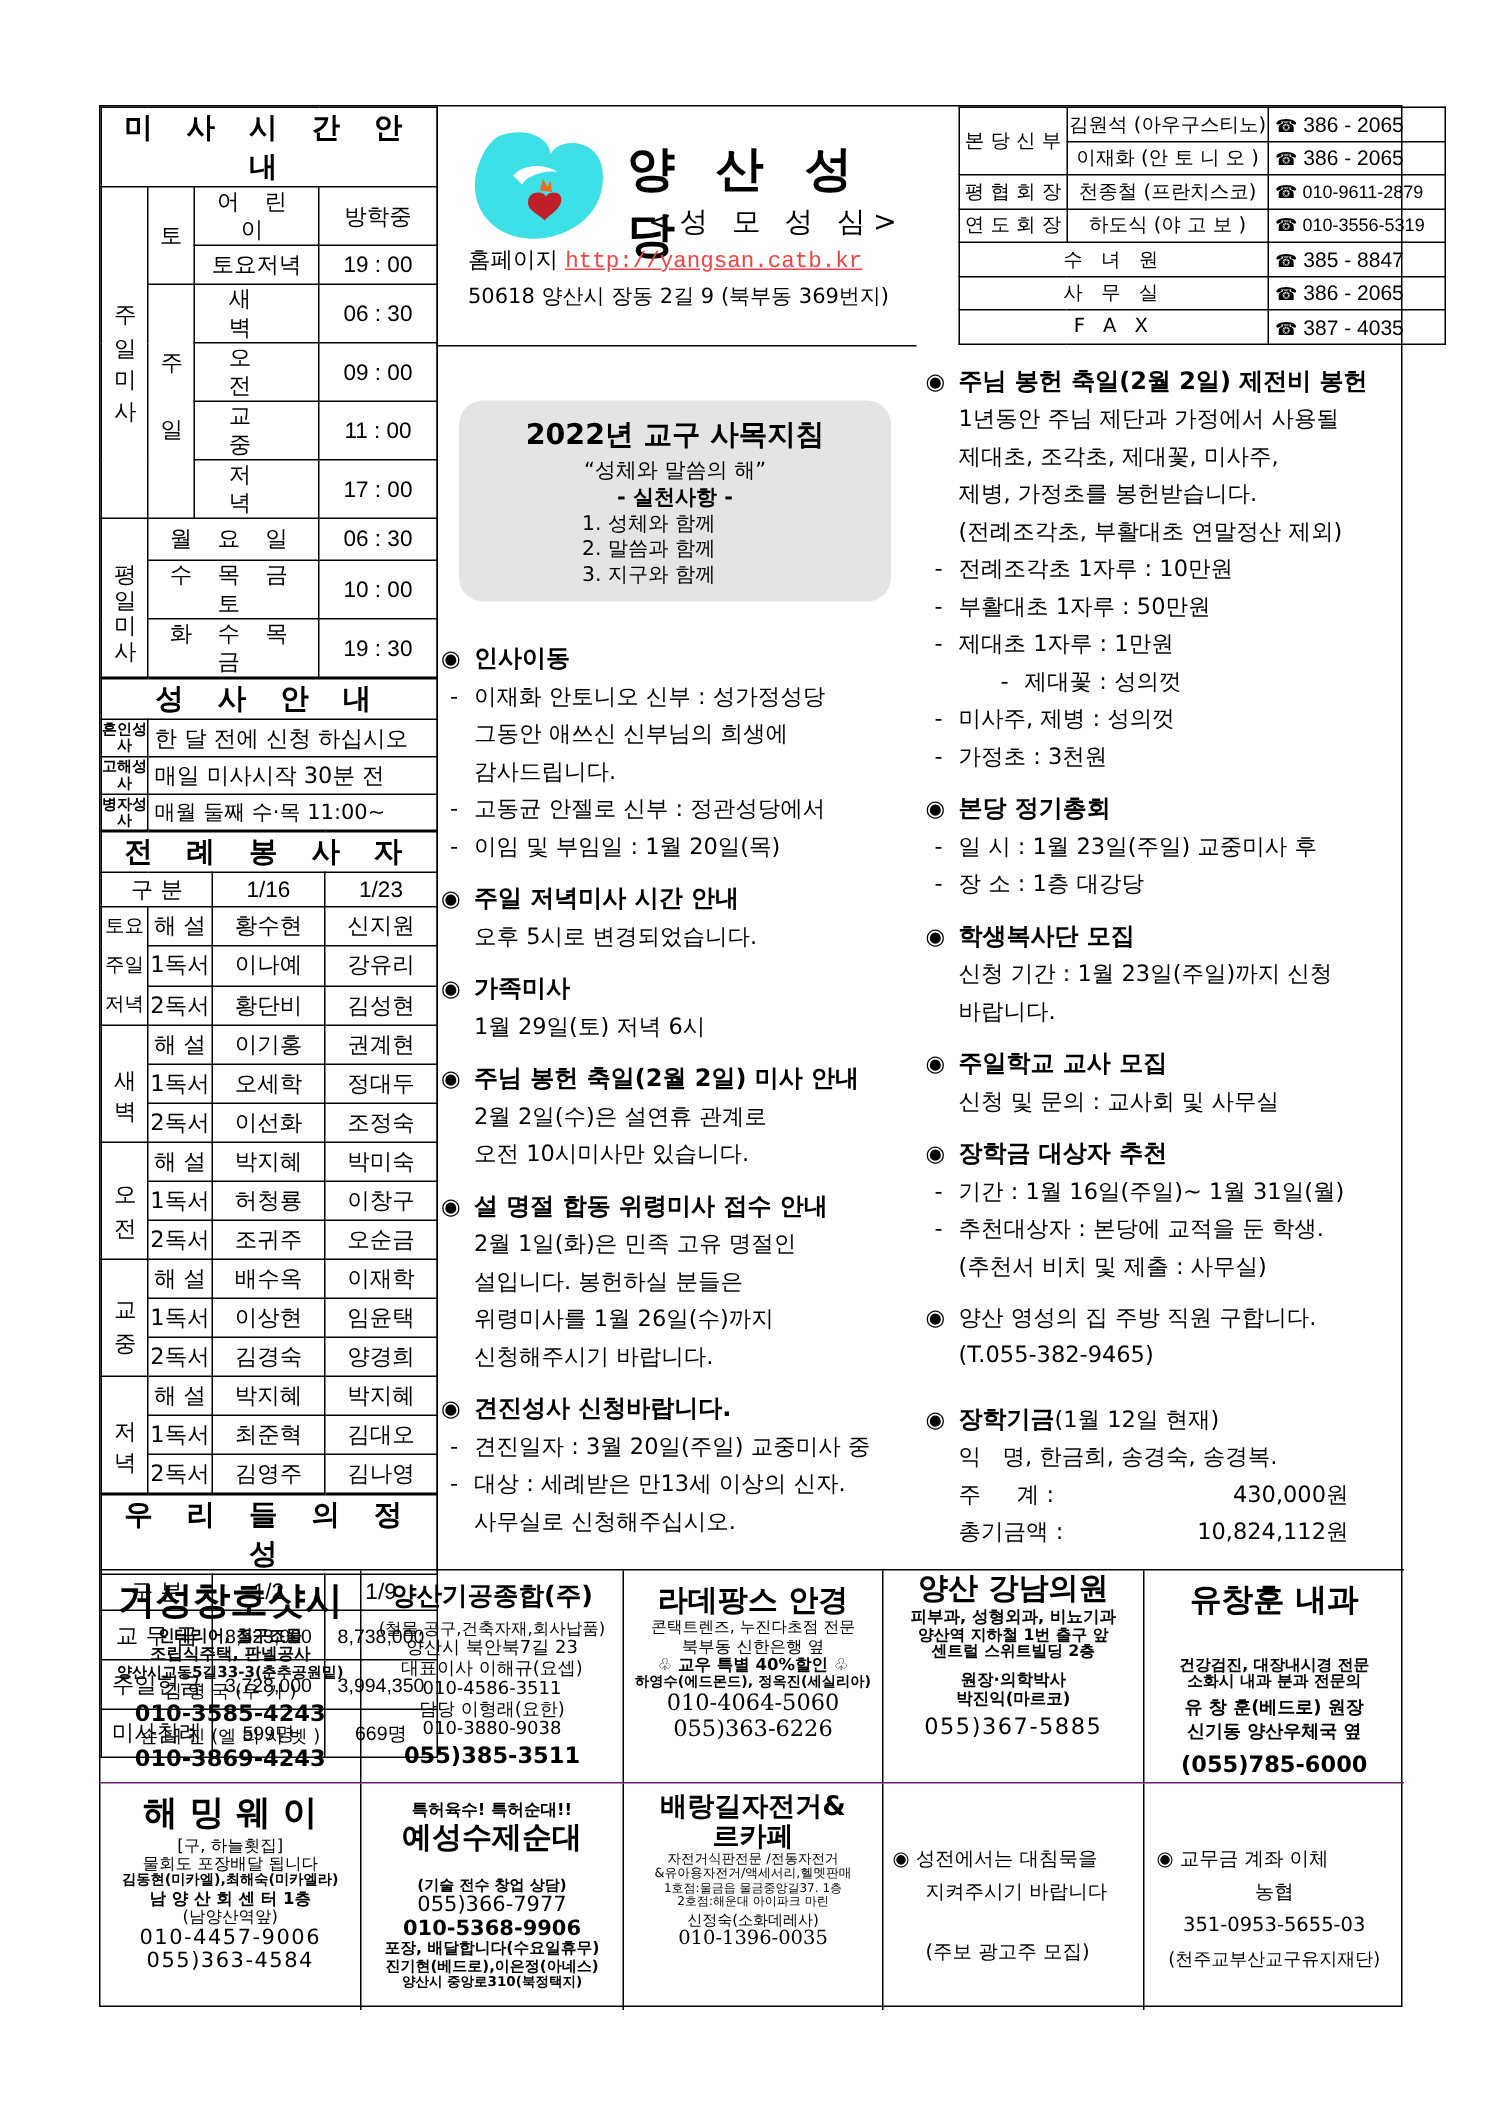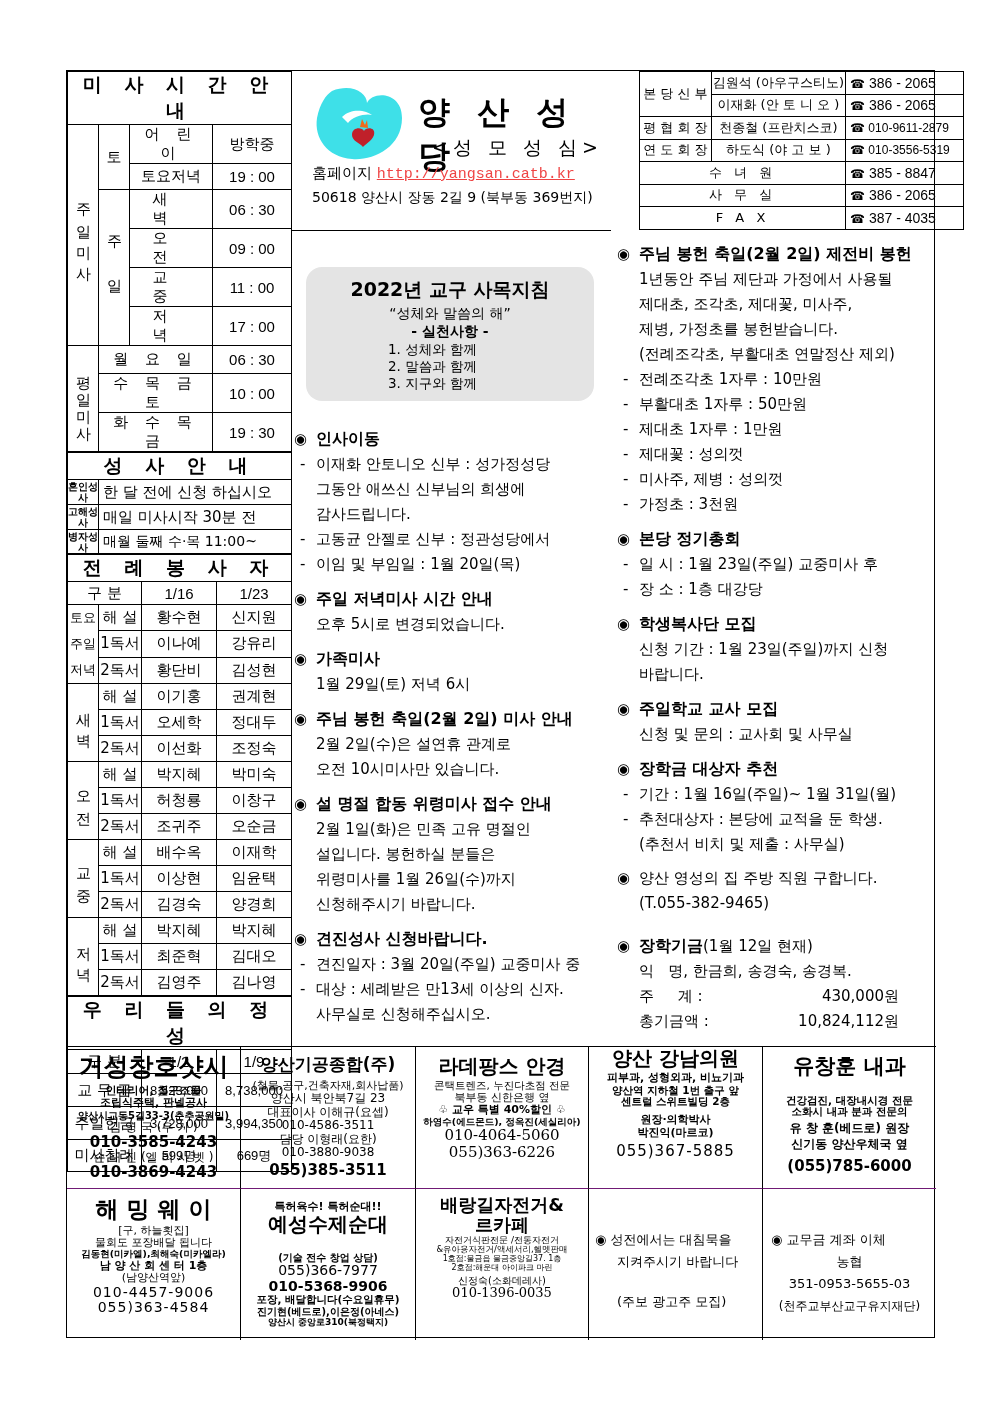--- a/index.html
+++ b/index.html
@@ -386,21 +386,21 @@
     <div id="right-notices" class="abs notice" style="left:6px;top:10px;width:318px">
         <div class="sec">
           <div><span class="b">◉</span><span class="ttl">주님 봉헌 축일(2월 2일) 제전비 봉헌</span></div>
           <div class="ind" style="white-space: nowrap;">1년동안 주님 제단과 가정에서 사용될</div>
           <div class="ind" style="white-space: nowrap;">제대초, 조각초, 제대꽃, 미사주,</div>
           <div class="ind" style="white-space: nowrap;">제병, 가정초를 봉헌받습니다.</div>
           <div class="ind" style="white-space: nowrap;">(전례조각초, 부활대초 연말정산 제외)</div>
           <div class="dash" style="white-space: nowrap;"><span class="d">-</span><span>전례조각초 1자루 : 10만원</span></div>
           <div class="dash" style="white-space: nowrap;"><span class="d">-</span><span>부활대초 1자루 : 50만원</span></div>
           <div class="dash" style="white-space: nowrap;"><span class="d">-</span><span>제대초 1자루 : 1만원</span></div>
-          <div class="dash" style="white-space: nowrap;"><span class="d">-</span><span>제대꽃 : 성의껏</span></div>
+          <div class="dash" style="white-space: nowrap; margin-left: 44px;"><span class="d">-</span><span>제대꽃 : 성의껏</span></div>
           <div class="dash" style="white-space: nowrap;"><span class="d">-</span><span>미사주, 제병 : 성의껏</span></div>
           <div class="dash" style="white-space: nowrap;"><span class="d">-</span><span>가정초 : 3천원</span></div>
         </div>
         <div class="sec">
           <div><span class="b">◉</span><span class="ttl">본당 정기총회</span></div>
           <div class="dash" style="white-space: nowrap;"><span class="d">-</span><span>일  시 : 1월 23일(주일) 교중미사 후</span></div>
           <div class="dash" style="white-space: nowrap;"><span class="d">-</span><span>장  소 : 1층 대강당</span></div>
         </div>
         <div class="sec">
           <div><span class="b">◉</span><span class="ttl">학생복사단 모집</span></div>
@@ -474,21 +474,21 @@
       <div class="name" style="font-size:20px;margin-top:0">양산 강남의원</div>
       <div style="font-size:11px;font-weight:bold;margin-top:3px">피부과, 성형외과, 비뇨기과</div>
       <div style="font-size:10.5px;font-weight:bold">양산역 지하철 1번 출구 앞</div>
       <div style="font-size:10.5px;font-weight:bold">센트럴 스위트빌딩 2층</div>
       <div style="font-size:11px;font-weight:bold;margin-top:6px">원장·의학박사</div>
       <div style="font-size:11px;font-weight:bold">박진익(마르코)</div>
       <div style="font-size:15px;margin-top:4px;letter-spacing:1px">055)367-5885</div>
     </div>
     <div class="ad" style="left:696px;top:0;width:173px;height:142px;border-right:none">
       <div class="name" style="font-size:21px;margin-top:8px">유창훈 내과</div>
-      <div style="font-size:10.5px;font-weight:bold;margin-top:16px">건강검진, 대장내시경 전문</div>
+      <div style="font-size:10.5px;font-weight:bold;margin-top:26px">건강검진, 대장내시경 전문</div>
       <div style="font-size:10.5px;font-weight:bold">소화시 내과 분과 전문의</div>
       <div style="font-size:12px;font-weight:bold;margin-top:4px">유 창 훈(베드로) 원장</div>
       <div style="font-size:12px;font-weight:bold;margin-top:3px">신기동 양산우체국 옆</div>
       <div style="font-size:15px;font-weight:bold;margin-top:6px">(055)785-6000</div>
     </div>
 
     <div class="ad" style="left:0;top:142px;width:174px;height:151px;border-bottom:none">
       <div class="name" style="font-size:23px;margin-top:8px">해 밍 웨 이</div>
       <div style="font-size:11px;margin-top:2px">[구, 하늘횟집]</div>
       <div style="font-size:11px">물회도 포장배달 됩니다</div>

